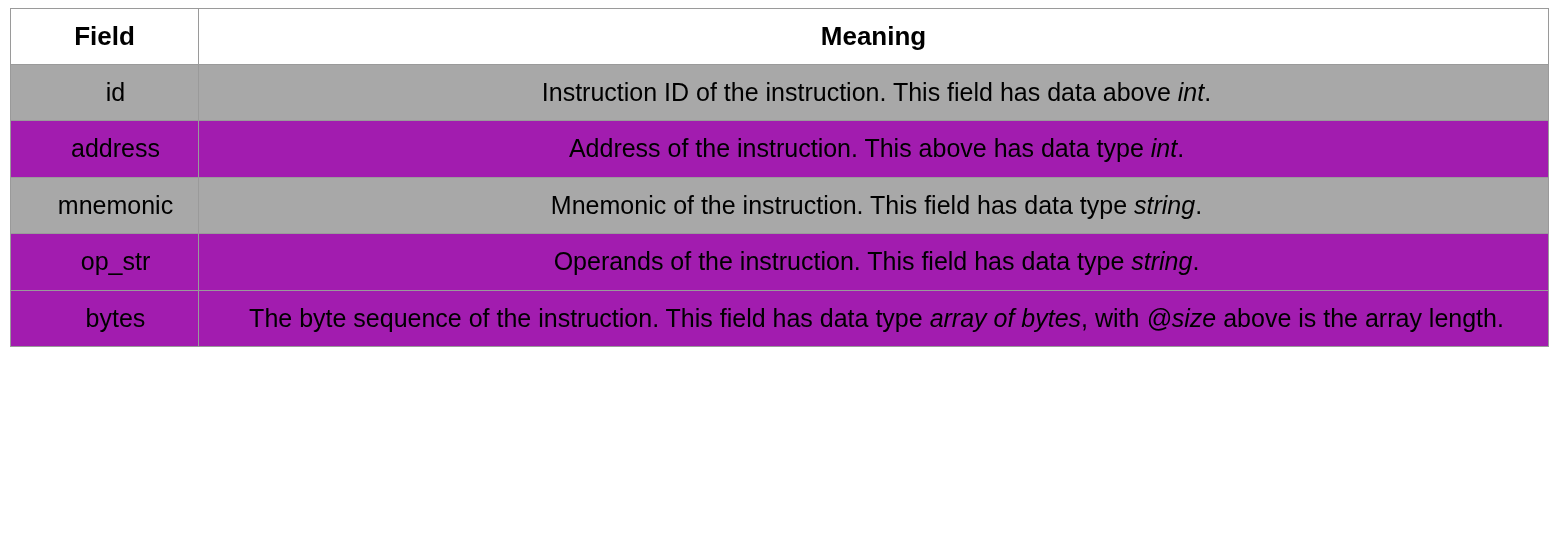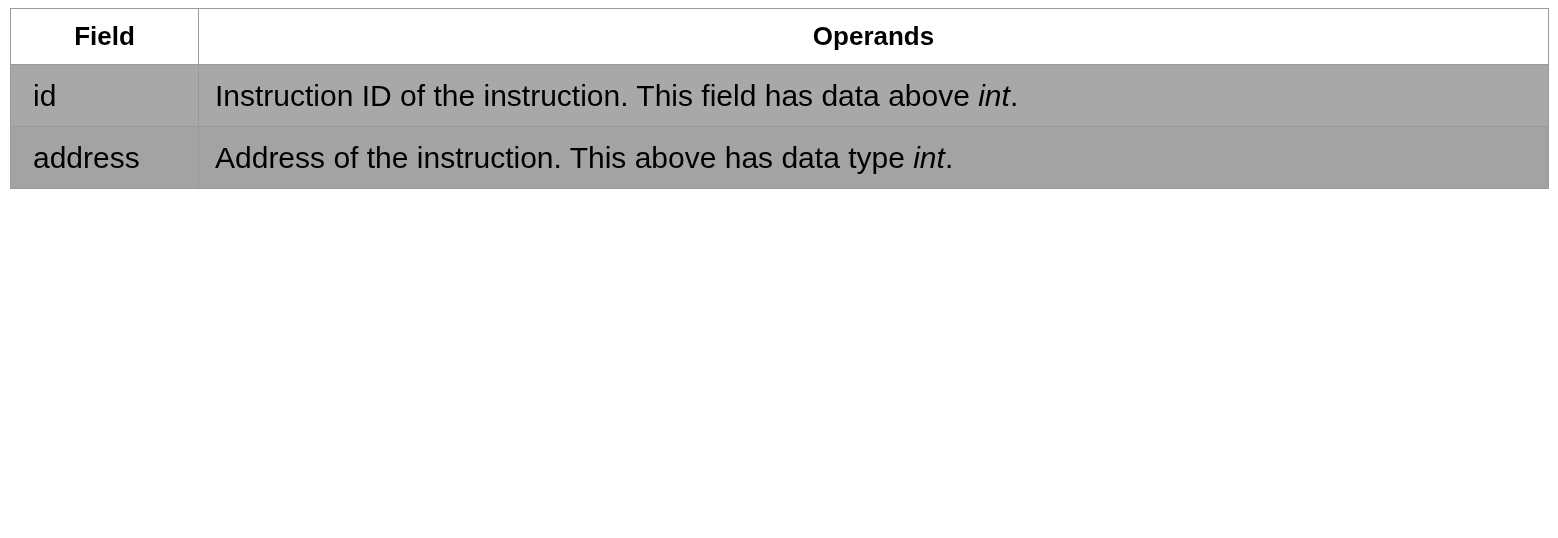--- a/index.html
+++ b/index.html
@@ -24,66 +24,79 @@
     table-layout: fixed;
     border: 1px solid #999999;
   }
   table.fields-table col.col-field { width: 188px; }
   table.fields-table col.col-meaning { width: 1350px; }
 
   table.fields-table th,
   table.fields-table td {
     border: 1px solid #9a9a9a;
     vertical-align: middle;
-    font-size: 30px;
+    font-size: 25px;
     line-height: 1.18;
+    text-align: center;
   }
   table.fields-table th {
     font-weight: bold;
     text-align: center;
     padding: 12px 8px;
     background: #ffffff;
     font-size: 26px;
   }
   table.fields-table td.field-cell {
     padding: 13px 0 13px 22px;
     white-space: nowrap;
   }
   table.fields-table td.meaning-cell {
     padding: 13px 10px 13px 16px;
   }
   tr.shaded td {
     background: #a8a8a8;
   }
   tr.plain td {
-    background: #a3a3a3;
+    background: #a21caf;
   }
   .em {
     font-style: italic;
   }
 </style>
 </head>
 <body>
 
 <div class="table-wrap">
   <table class="fields-table">
     <colgroup>
       <col class="col-field">
       <col class="col-meaning">
     </colgroup>
     <thead>
       <tr>
         <th>Field</th>
-        <th>Operands</th>
+        <th>Meaning</th>
       </tr>
     </thead>
     <tbody>
         <tr class="shaded">
           <td class="field-cell">id</td>
           <td class="meaning-cell"><span>Instruction ID of the instruction. This field has data above </span><span class="em">int</span><span>.</span></td>
         </tr>
         <tr class="plain">
           <td class="field-cell">address</td>
           <td class="meaning-cell"><span>Address of the instruction. This above has data type </span><span class="em">int</span><span>.</span></td>
         </tr>
+        <tr class="shaded">
+          <td class="field-cell">mnemonic</td>
+          <td class="meaning-cell"><span>Mnemonic of the instruction. This field has data type </span><span class="em">string</span><span>.</span></td>
+        </tr>
+        <tr class="plain">
+          <td class="field-cell">op_str</td>
+          <td class="meaning-cell"><span>Operands of the instruction. This field has data type </span><span class="em">string</span><span>.</span></td>
+        </tr>
+        <tr class="plain">
+          <td class="field-cell">bytes</td>
+          <td class="meaning-cell"><span>The byte sequence of the instruction. This field has data type </span><span class="em">array of bytes</span><span>, with </span><span class="em">@size</span><span> above is the array length.</span></td>
+        </tr>
       </tbody>
   </table>
 </div>
 
 </body></html>

